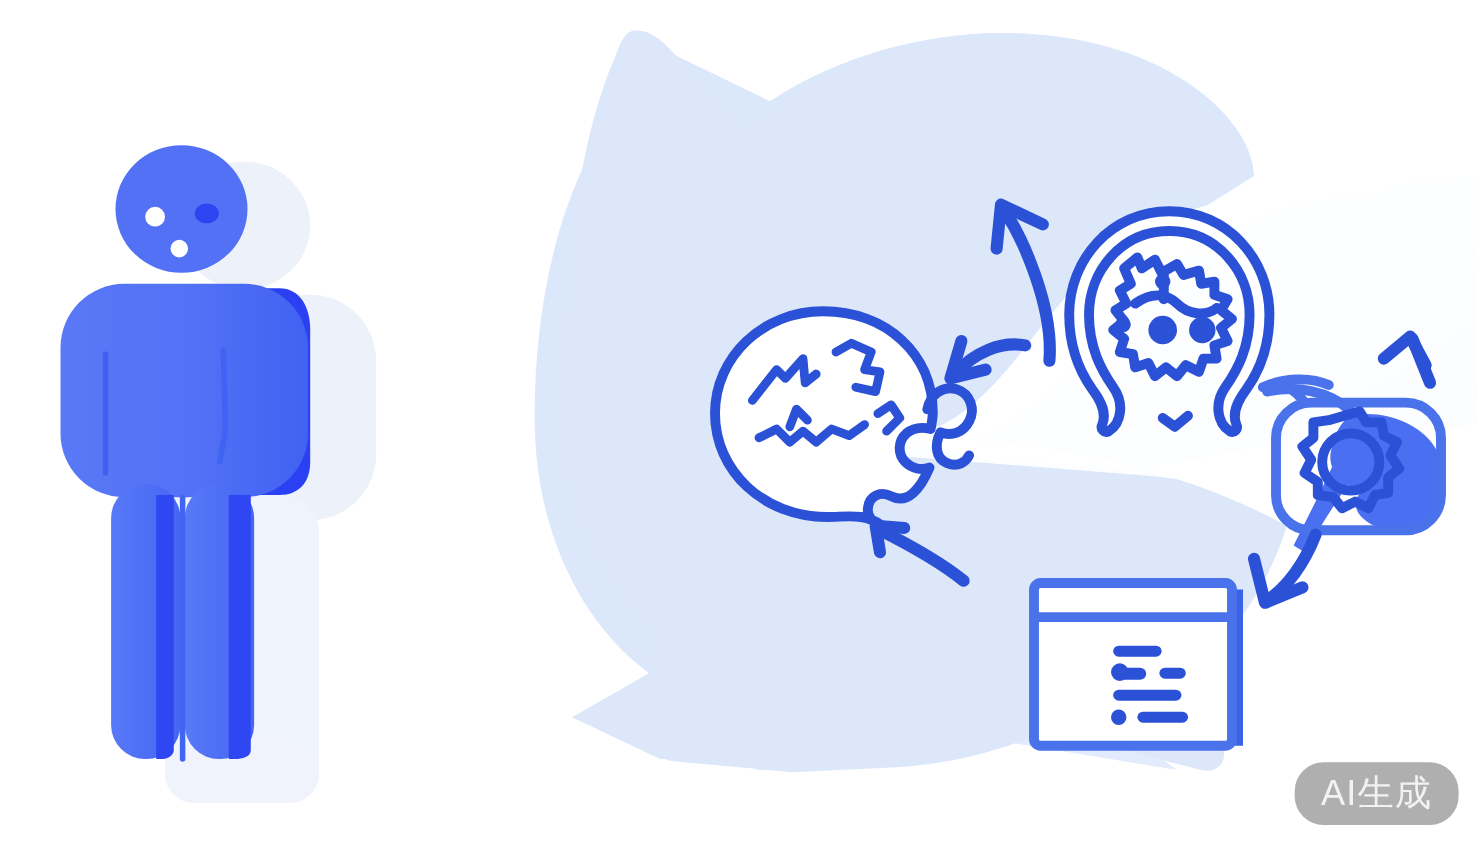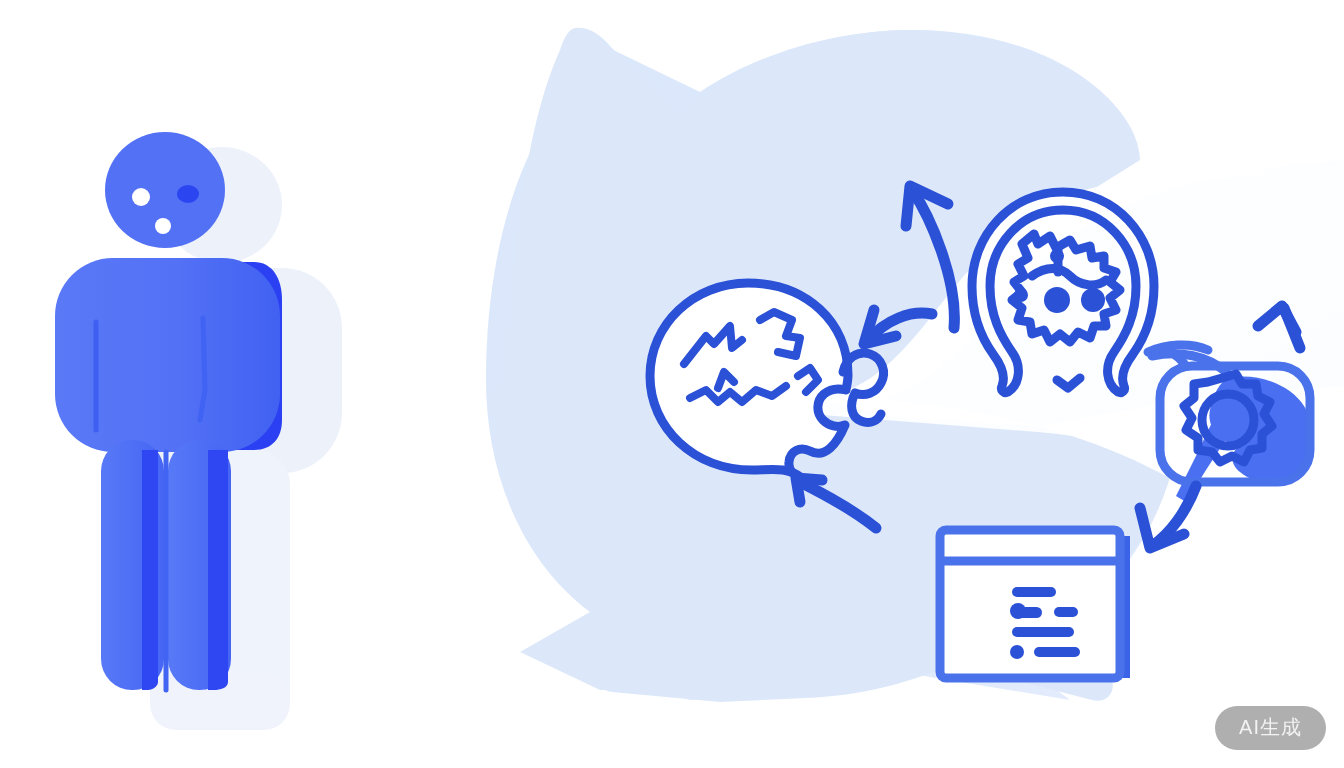--- a/index.html
+++ b/index.html
@@ -28,21 +28,21 @@
     height: 768px;
     display: block;
   }
   
   .ai-badge {
     position: absolute;
     right: 18px;
     bottom: 18px;
     background: rgba(153,153,153,0.78);
     color: #f2f2f2;
-    font-size: 20px;
+    font-size: 33px;
     line-height: 1;
     letter-spacing: 1px;
     padding: 11px 24px 13px 24px;
     border-radius: 26px;
     font-family: "Liberation Sans", sans-serif;
     user-select: none;
   }
 </style>
 </head>
 <body>

